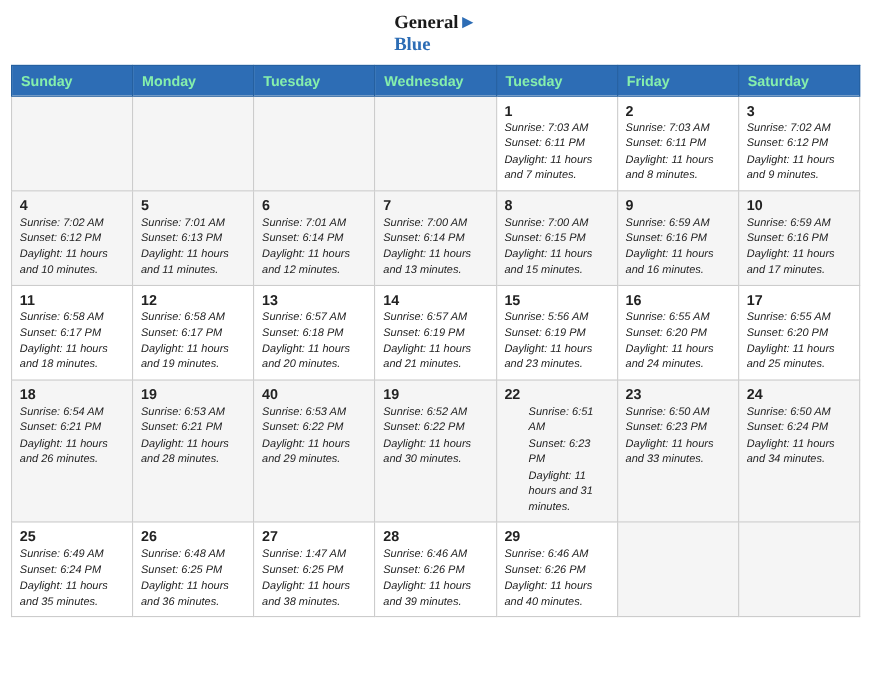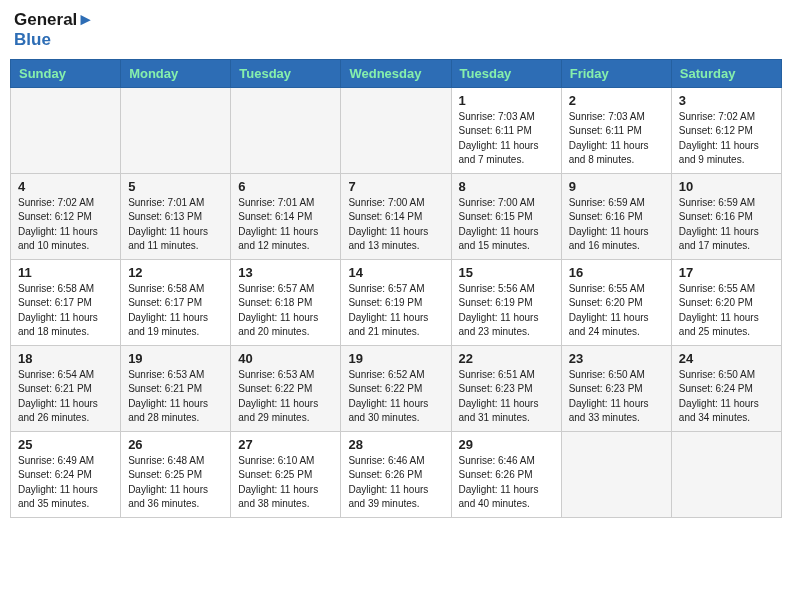--- a/index.html
+++ b/index.html
@@ -5,24 +5,25 @@
     * { box-sizing: border-box; margin: 0; padding: 0; }
     body {
       font-family: Arial, sans-serif;
       background: #fff;
       width: 792px;
       min-height: 612px;
       padding: 10px;
     }
     .header {
       display: flex;
-      justify-content: flex-start;
+      justify-content: center;
       align-items: flex-start;
       margin-bottom: 8px;
       padding: 0 4px;
+      font-family: Liberation Serif, serif;
     }
     .logo {
       display: flex;
       align-items: center;
       gap: 4px;
     }
     .title-area {
       text-align: right;
     }
     .month-year {
@@ -64,20 +65,21 @@
     .day-num {
       font-size: 13px;
       font-weight: bold;
       margin-bottom: 2px;
       display: block;
     }
     .day-info {
       font-size: 10px;
       color: #222;
       line-height: 1.45;
+      font-style: italic;
     }
     tr:nth-child(even) td {
       background: #f5f5f5;
     }
     tr:nth-child(odd) td {
       background: #ffffff;
     }
     td.empty {
       background: #f5f5f5 !important;
     }
@@ -243,21 +245,21 @@
 Daylight: 11 hours and 29 minutes.</div>
         </td>
         <td>
           <span class="day-num">19</span>
           <div class="day-info" style="white-space: pre-line;">Sunrise: 6:52 AM
 Sunset: 6:22 PM
 Daylight: 11 hours and 30 minutes.</div>
         </td>
         <td>
           <span class="day-num">22</span>
-          <div class="day-info" style="white-space: pre-line;">Sunrise: 6:51 AM
+          <div class="day-info" style="white-space: pre-line; margin-left: 22px;">Sunrise: 6:51 AM
 Sunset: 6:23 PM
 Daylight: 11 hours and 31 minutes.</div>
         </td>
         <td>
           <span class="day-num">23</span>
           <div class="day-info" style="white-space: pre-line;">Sunrise: 6:50 AM
 Sunset: 6:23 PM
 Daylight: 11 hours and 33 minutes.</div>
         </td>
         <td>
@@ -275,21 +277,21 @@
 Daylight: 11 hours and 35 minutes.</div>
         </td>
         <td>
           <span class="day-num">26</span>
           <div class="day-info" style="white-space: pre-line;">Sunrise: 6:48 AM
 Sunset: 6:25 PM
 Daylight: 11 hours and 36 minutes.</div>
         </td>
         <td>
           <span class="day-num">27</span>
-          <div class="day-info" style="white-space: pre-line;">Sunrise: 6:10 AM
+          <div class="day-info" style="white-space: pre-line;">Sunrise: 1:47 AM
 Sunset: 6:25 PM
 Daylight: 11 hours and 38 minutes.</div>
         </td>
         <td>
           <span class="day-num">28</span>
           <div class="day-info" style="white-space: pre-line;">Sunrise: 6:46 AM
 Sunset: 6:26 PM
 Daylight: 11 hours and 39 minutes.</div>
         </td>
         <td>

